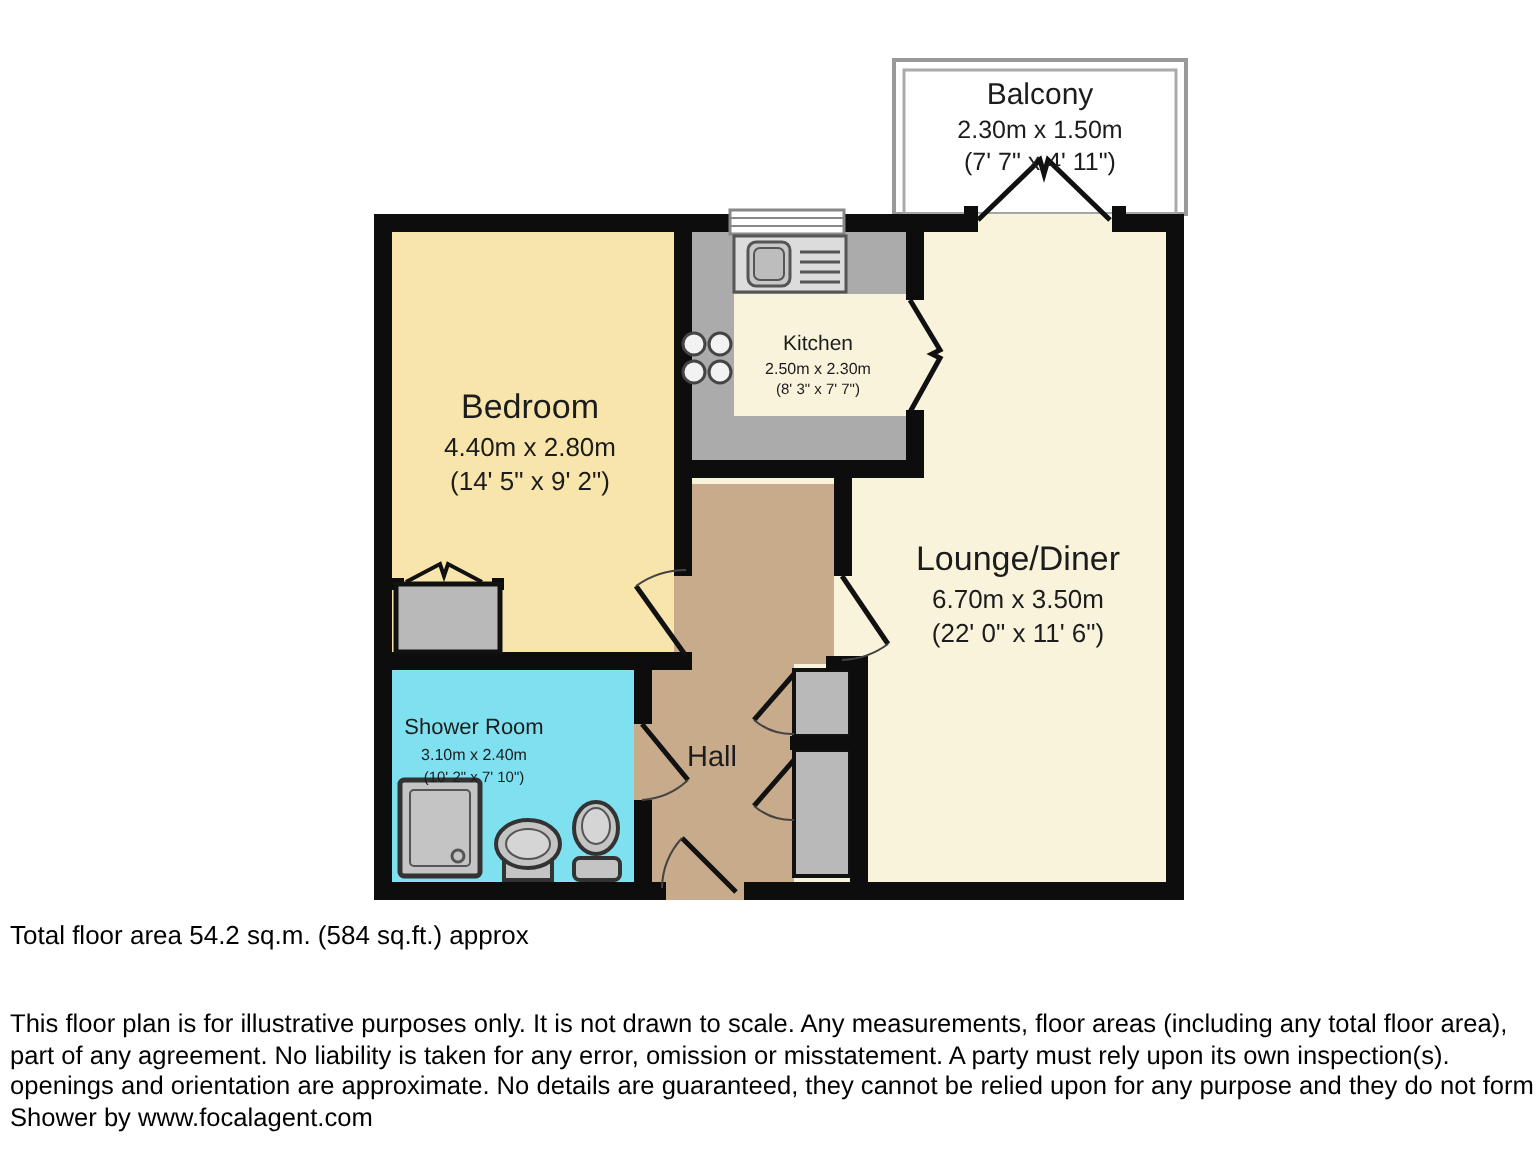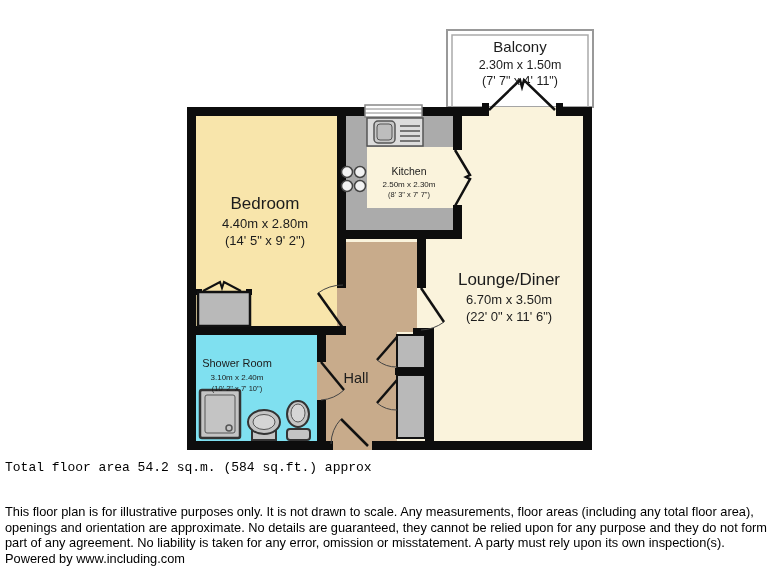--- a/index.html
+++ b/index.html
@@ -13,21 +13,21 @@
   .room-dim{font-size:13px;}
   .balcony-name{font-size:15px;}
   .balcony-dim{font-size:12.5px;}
   .small-name{font-size:10.5px;}
   .small-dim{font-size:8px;}
   .small-dim2{font-size:7.5px;}
   .hall-name{font-size:14.5px;}
   .footer-text{
     position:absolute;left:5px;color:#000;
   }
-  #total-area{top:460px;font-size:13px;font-family:Liberation Mono, monospace;}
+  #total-area{top:460px;font-size:13px;}
   #disclaimer{top:504px;font-size:12.8px;line-height:15.6px;}
 </style>
 </head>
 <body>
 
 <svg id="plan" width="768" height="460" viewBox="0 0 768 460">
 
   <g>
     <rect x="447" y="30" width="146" height="77" fill="#ffffff" stroke="#999999" stroke-width="2"></rect>
     <rect x="452" y="35" width="136" height="72" fill="none" stroke="#aaaaaa" stroke-width="1.5"></rect>
@@ -176,16 +176,16 @@
     <text class="small-dim2" x="237" y="391">(10' 2" x 7' 10")</text>
 
     <text class="hall-name" x="356" y="383">Hall</text>
   </g>
 </svg>
 
 <div id="total-area" class="footer-text">Total floor area 54.2 sq.m. (584 sq.ft.) approx</div>
 
 <div id="disclaimer" class="footer-text">
   <div>This floor plan is for illustrative purposes only. It is not drawn to scale. Any measurements, floor areas (including any total floor area),</div>
+  <div>part of any agreement. No liability is taken for any error, omission or misstatement. A party must rely upon its own inspection(s).</div>
   <div>openings and orientation are approximate. No details are guaranteed, they cannot be relied upon for any purpose and they do not form</div>
-  <div>part of any agreement. No liability is taken for any error, omission or misstatement. A party must rely upon its own inspection(s).</div>
-  <div>Powered by www.including.com</div>
+  <div>Shower by www.focalagent.com</div>
 </div>
 
 </body></html>

